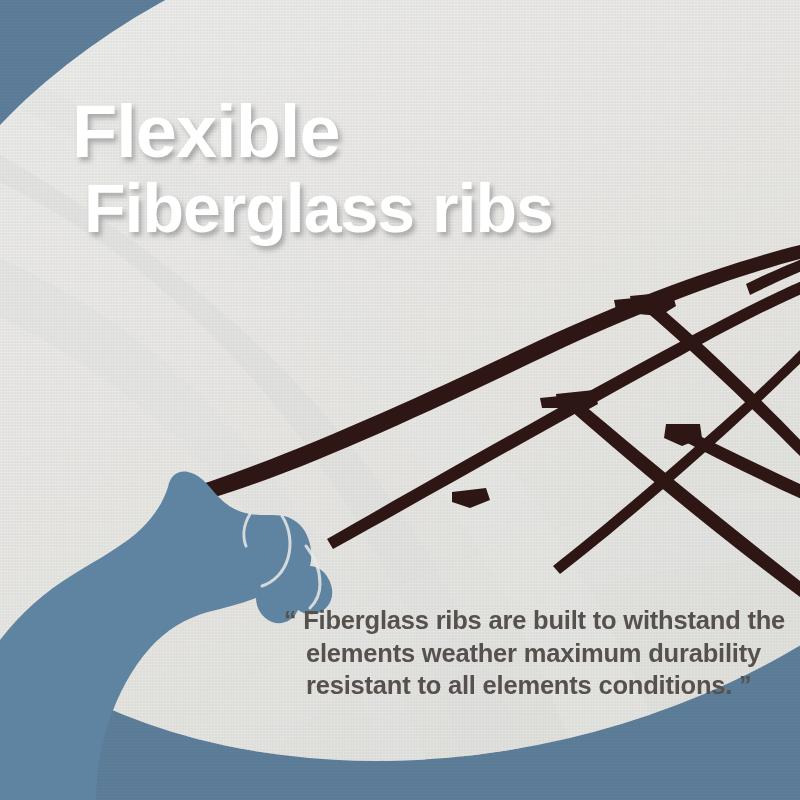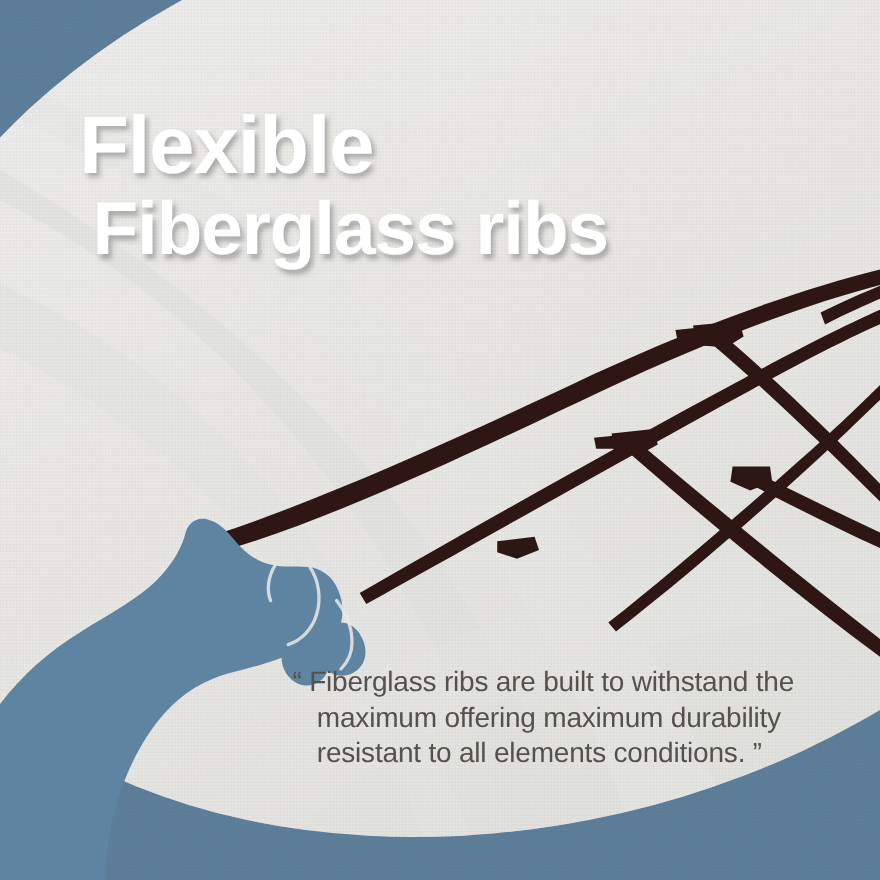--- a/index.html
+++ b/index.html
@@ -54,26 +54,26 @@
     padding-left: 72px;
   }
   #head-line-2 {
     font-size: 68px;
     padding-left: 84px;
     margin-top: 6px;
   }
   
   #quote {
     position: absolute;
-    left: 266px;
+    left: 284px;
     top: 604px;
     width: 516px;
     color: #57514d;
     font-size: 25.5px;
-    font-weight: normal;
+    font-weight: bold;
     line-height: 1.26;
     letter-spacing: -0.2px;
   }
   #quote .q-line { display: block; white-space: nowrap; }
   #quote .q-mark { color: #57514d; font-size: 25px; }
   #quote .q-line-2, #quote .q-line-3 { padding-left: 22px; }
 </style>
 </head>
 <body>
 
@@ -199,17 +199,17 @@
     </g>
   </svg>
 
   <div id="headline">
     <span class="head-line" id="head-line-1">Flexible</span>
     <span class="head-line" id="head-line-2">Fiberglass ribs</span>
   </div>
 
   <div id="quote">
     <span class="q-line q-line-1"><span class="q-mark">“</span> <span>Fiberglass ribs are built to withstand the</span></span>
-    <span class="q-line q-line-2">maximum offering maximum durability</span>
+    <span class="q-line q-line-2">elements weather maximum durability</span>
     <span class="q-line q-line-3"><span>resistant to all elements conditions.</span> <span class="q-mark">”</span></span>
   </div>
 
 </div>
 
 </body></html>

